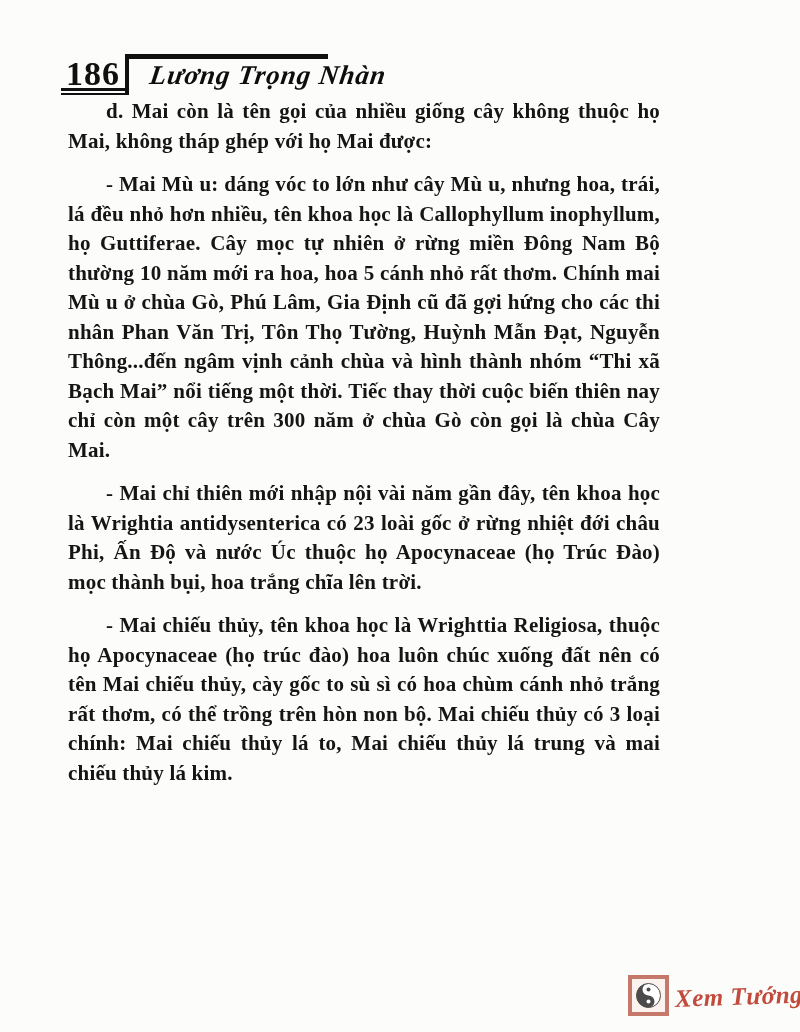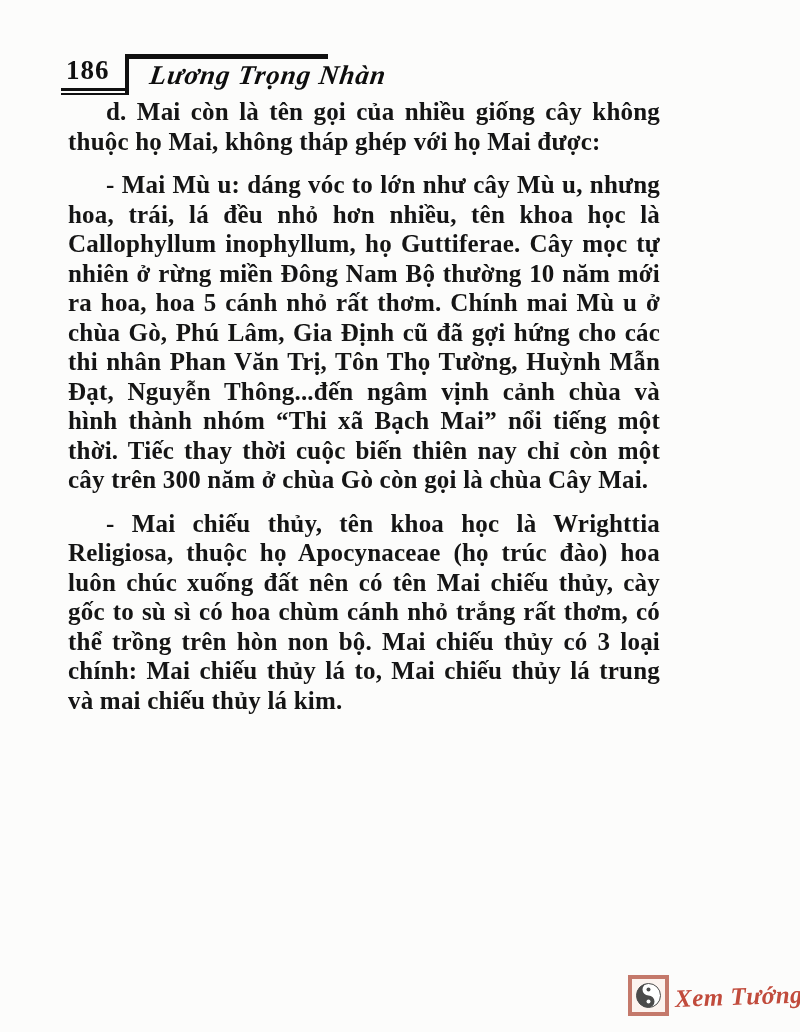--- a/index.html
+++ b/index.html
@@ -9,21 +9,21 @@
     margin:0 auto;
     background:var(--paper,#fcfcfb);
     font-family:"Liberation Serif","DejaVu Serif",serif;
     overflow:hidden;
     box-shadow:0 0 6px rgba(0,0,0,.25);
   }
 
   
   .page-number {
     position:absolute; left:66px; top:55px;
-    font-size:27px; font-weight:700; color:#101010;
+    font-size:34px; font-weight:700; color:#101010;
     letter-spacing:1px;
   }
   .rule { position:absolute; background:#101010; }
   .rule-under-num-1 { left:61px; top:88px; width:67px; height:3px; }
   .rule-under-num-2 { left:61px; top:93px; width:67px; height:2px; }
   .rule-vertical    { left:125px; top:55px; width:4px; height:40px; }
   .rule-top         { left:125px; top:54px; width:203px; height:5px; }
   .author-name {
     position:absolute; left:150px; top:60px;
     font-size:27px; font-style:italic; font-weight:700;
@@ -31,21 +31,21 @@
     letter-spacing:1px; white-space:nowrap;
   }
 
   
   .body-text {
     position:absolute; left:68px; top:97px; width:592px;
     color:var(--ink,#151515);
   }
   .body-text p {
     margin:0 0 14px 0;
-    font-size:25px; line-height:29.5px;
+    font-size:21px; line-height:29.5px;
     font-weight:700;
     text-align:justify; text-indent:38px;
     letter-spacing:.2px;
   }
 
   
   .watermark {
     position:absolute; left:628px; top:975px;
     display:flex; align-items:center;
   }
@@ -72,20 +72,21 @@
   <div class="page-number">186</div>
   <div class="rule rule-under-num-1"></div>
   <div class="rule rule-under-num-2"></div>
   <div class="rule rule-vertical"></div>
   <div class="rule rule-top"></div>
   <div class="author-name">Lương Trọng Nhàn</div>
 
   <div class="body-text">
     <p>d. Mai còn là tên gọi của nhiều giống cây không thuộc họ Mai, không tháp ghép với họ Mai được:</p>
     <p>- Mai Mù u: dáng vóc to lớn như cây Mù u, nhưng hoa, trái, lá đều nhỏ hơn nhiều, tên khoa học là Callophyllum inophyllum, họ Guttiferae. Cây mọc tự nhiên ở rừng miền Đông Nam Bộ thường 10 năm mới ra hoa, hoa 5 cánh nhỏ rất thơm. Chính mai Mù u ở chùa Gò, Phú Lâm, Gia Định cũ đã gợi hứng cho các thi nhân Phan Văn Trị, Tôn Thọ Tường, Huỳnh Mẫn Đạt, Nguyễn Thông...đến ngâm vịnh cảnh chùa và hình thành nhóm “Thi xã Bạch Mai” nổi tiếng một thời. Tiếc thay thời cuộc biến thiên nay chỉ còn một cây trên 300 năm ở chùa Gò còn gọi là chùa Cây Mai.</p>
+    <p>- Mai chỉ thiên mới nhập nội vài năm gần đây, tên khoa học là Wrightia antidysenterica có 23 loài gốc ở rừng nhiệt đới châu Phi, Ấn Độ và nước Úc thuộc họ Apocynaceae (họ Trúc Đào) mọc thành bụi, hoa trắng chĩa lên trời.</p>
     <p>- Mai chiếu thủy, tên khoa học là Wrighttia Religiosa, thuộc họ Apocynaceae (họ trúc đào) hoa luôn chúc xuống đất nên có tên Mai chiếu thủy, cày gốc to sù sì có hoa chùm cánh nhỏ trắng rất thơm, có thể trồng trên hòn non bộ. Mai chiếu thủy có 3 loại chính: Mai chiếu thủy lá to, Mai chiếu thủy lá trung và mai chiếu thủy lá kim.</p>
   </div>
 
   <div class="watermark">
     <div class="wm-frame">
       <svg width="25" height="25" viewBox="0 0 100 100" aria-hidden="true">
         <g transform="scale(-1,1) translate(-100,0)">
           <circle cx="50" cy="50" r="48" fill="#ffffff" style="stroke:var(--yin_yang,#4b4b4b)" stroke-width="4"></circle>
           <path d="M50,2 a48,48 0 0 1 0,96 a24,24 0 0 1 0,-48 a24,24 0 0 0 0,-48 Z" style="fill:var(--yin_yang,#4b4b4b)"></path>
           <circle cx="50" cy="26" r="8" style="fill:var(--yin_yang,#4b4b4b)"></circle>

